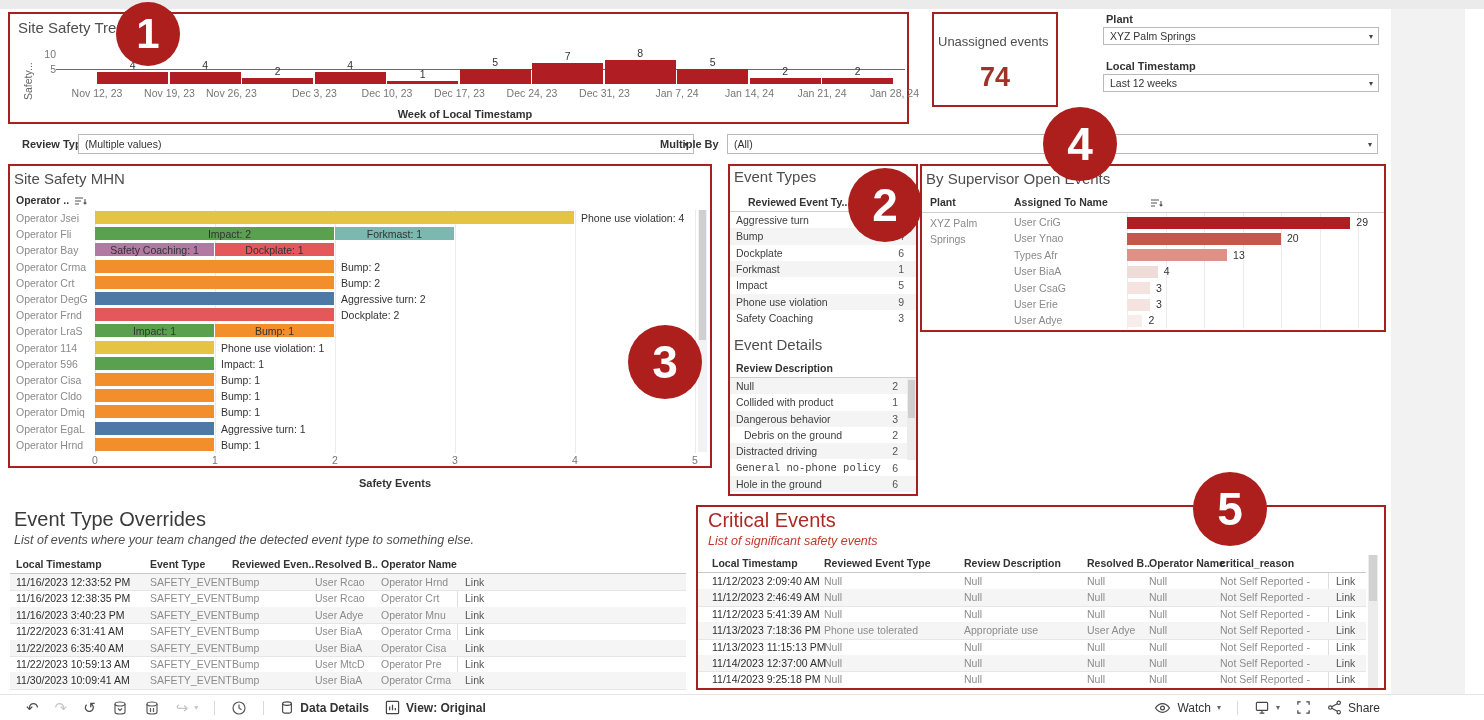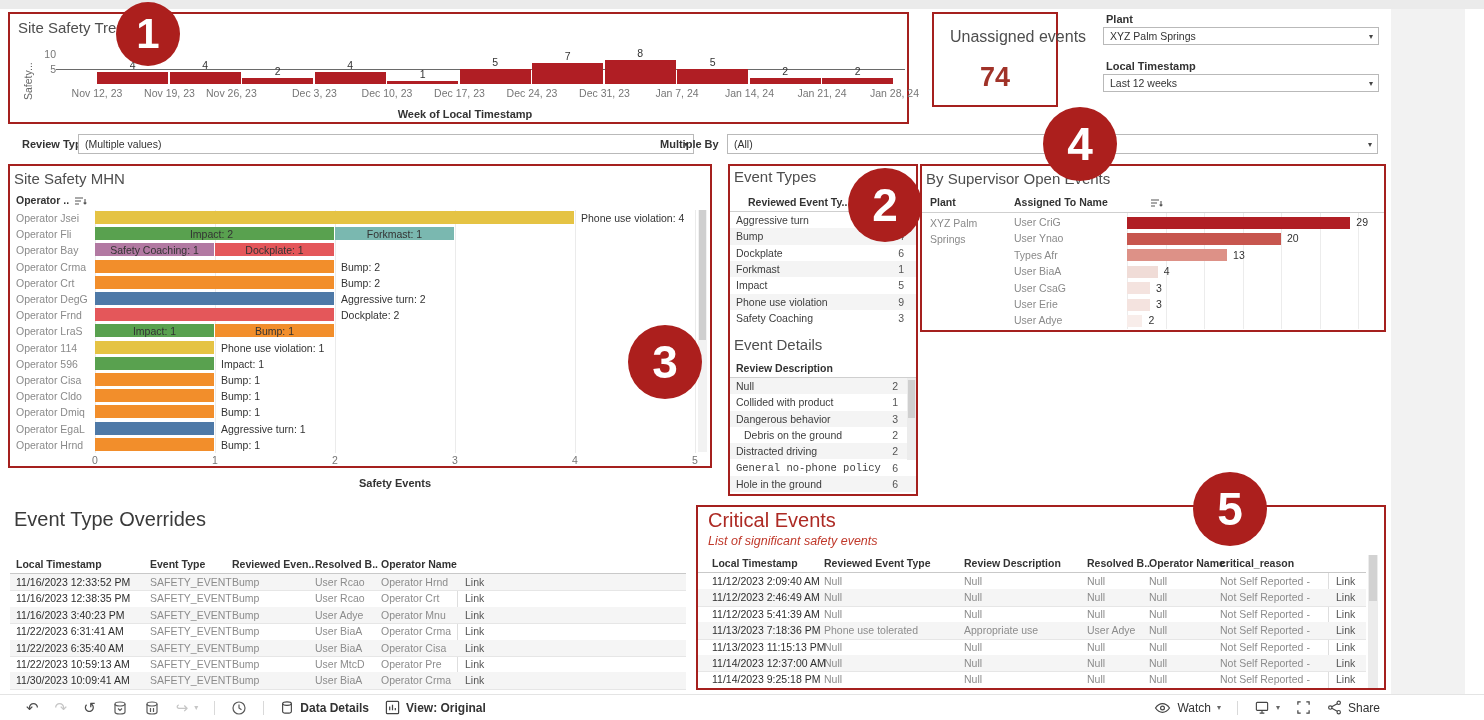--- a/index.html
+++ b/index.html
@@ -87,21 +87,21 @@
         <div class="tick" style="position: absolute; left: 558.5px; top: 73px; width: 72px; text-align: center;">Dec 31, 23</div>
         <div class="tick" style="position: absolute; left: 631px; top: 73px; width: 72px; text-align: center;">Jan 7, 24</div>
         <div class="tick" style="position: absolute; left: 703.5px; top: 73px; width: 72px; text-align: center;">Jan 14, 24</div>
         <div class="tick" style="position: absolute; left: 776px; top: 73px; width: 72px; text-align: center;">Jan 21, 24</div>
         <div class="tick" style="position: absolute; left: 848.5px; top: 73px; width: 72px; text-align: center;">Jan 28, 24</div>
       </div>
     <div class="axistitle" style="left:375px;top:94px;width:160px;">Week of Local Timestamp</div>
   </div>
 
   <div class="panel" style="left:932px;top:12px;width:126px;height:95px;">
-    <div style="position:absolute;left:4px;top:14px;font-size:16px;color:#4e4e4e;white-space:nowrap;margin-left:12px;">Unassigned events</div>
+    <div style="position:absolute;left:4px;top:20px;font-size:13px;color:#4e4e4e;white-space:nowrap;">Unassigned events</div>
     <div style="position:absolute;left:0;right:0;top:48px;text-align:center;font-size:27px;font-weight:bold;color:#a03228;">74</div>
   </div>
 
   <div class="flabel" style="left:1106px;top:13px;">Plant</div>
   <div class="dd" style="left:1103px;top:27px;width:276px;height:18px;">
     <span class="val">XYZ Palm Springs</span>
     <span class="caret">▾</span>
   </div>
   <div class="flabel" style="left:1106px;top:60px;">Local Timestamp</div>
   <div class="dd" style="left:1103px;top:74px;width:276px;height:18px;">
@@ -134,21 +134,21 @@
         <div style="position: absolute; left: 205px; top: 44px; width: 1px; height: 243px; background: rgb(235, 235, 235);"></div>
         <div style="position: absolute; left: 325px; top: 44px; width: 1px; height: 243px; background: rgb(235, 235, 235);"></div>
         <div style="position: absolute; left: 445px; top: 44px; width: 1px; height: 243px; background: rgb(235, 235, 235);"></div>
         <div style="position: absolute; left: 565px; top: 44px; width: 1px; height: 243px; background: rgb(235, 235, 235);"></div>
         <div style="position: absolute; left: 685px; top: 44px; width: 1px; height: 243px; background: rgb(235, 235, 235);"></div>
         <div class="rowname" style="position: absolute; left: 6px; top: 46px; width: 76px;">Operator Jsei</div>
         <div style="position: absolute; left: 85px; top: 45px; width: 479px; height: 13px; background: rgb(229, 195, 68);"></div>
         <div class="seglab" style="position: absolute; left: 571px; top: 46px;">Phone use violation: 4</div>
         <div class="rowname" style="position: absolute; left: 6px; top: 62.2px; width: 76px;">Operator Fli</div>
         <div style="position: absolute; left: 85px; top: 61.2px; width: 239px; height: 13px; background: rgb(89, 161, 79);"></div>
-        <div class="seglab" style="position: absolute; left: 82px; top: 62.2px; width: 239px; text-align: center;">Impact: 2</div>
+        <div class="seglab" style="position: absolute; left: 100px; top: 62.2px; width: 239px; text-align: center;">Impact: 2</div>
         <div style="position: absolute; left: 325px; top: 61.2px; width: 119px; height: 13px; background: rgb(122, 184, 176);"></div>
         <div class="seglab" style="position: absolute; left: 325px; top: 62.2px; width: 119px; text-align: center;">Forkmast: 1</div>
         <div class="rowname" style="position: absolute; left: 6px; top: 78.4px; width: 76px;">Operator Bay</div>
         <div style="position: absolute; left: 85px; top: 77.4px; width: 119px; height: 13px; background: rgb(178, 121, 162);"></div>
         <div class="seglab" style="position: absolute; left: 85px; top: 78.4px; width: 119px; text-align: center;">Safety Coaching: 1</div>
         <div style="position: absolute; left: 205px; top: 77.4px; width: 119px; height: 13px; background: rgb(228, 87, 90);"></div>
         <div class="seglab" style="position: absolute; left: 205px; top: 78.4px; width: 119px; text-align: center;">Dockplate: 1</div>
         <div class="rowname" style="position: absolute; left: 6px; top: 94.6px; width: 76px;">Operator Crma</div>
         <div style="position: absolute; left: 85px; top: 93.6px; width: 239px; height: 13px; background: rgb(242, 142, 43);"></div>
         <div class="seglab" style="position: absolute; left: 331px; top: 94.6px;">Bump: 2</div>
@@ -289,20 +289,21 @@
         <div class="rowname" style="position: absolute; left: 92px; top: 132px; width: 105px;">User Erie</div>
         <div style="position: absolute; left: 205px; top: 132.5px; width: 23.1px; height: 12px; background: rgb(244, 227, 223);"></div>
         <div class="vlab" style="position: absolute; left: 234.1px; top: 132px;">3</div>
         <div class="rowname" style="position: absolute; left: 92px; top: 148.4px; width: 105px;">User Adye</div>
         <div style="position: absolute; left: 205px; top: 148.9px; width: 15.4px; height: 12px; background: rgb(248, 237, 234);"></div>
         <div class="vlab" style="position: absolute; left: 226.4px; top: 148.4px;">2</div>
       </div>
   </div>
 
   <div class="sectitle" style="left:14px;top:508px;">Event Type Overrides</div>
+  <div class="subtitle" style="left:14px;top:533px;">List of events where your team changed the detected event type to something else.</div>
   <div class="abs" style="left:10px;top:556px;width:676px;height:134px;">
       <div class="th" style="position: absolute; left: 6px; top: 2px;">Local Timestamp</div>
       <div class="th" style="position: absolute; left: 140px; top: 2px;">Event Type</div>
       <div class="th" style="position: absolute; left: 222px; top: 2px;">Reviewed Even..</div>
       <div class="th" style="position: absolute; left: 305px; top: 2px;">Resolved B..</div>
       <div class="th" style="position: absolute; left: 371px; top: 2px;">Operator Name</div>
       <div style="position: absolute; left: 0px; top: 17px; width: 676px; height: 1px; background: rgb(201, 201, 201);"></div>
       <div style="position: absolute; left: 447px; top: 18px; width: 1px; height: 114.8px; background: rgb(222, 222, 222);"></div>
       <div style="position: absolute; left: 0px; top: 18px; width: 676px; height: 16.4px; background: rgb(245, 245, 245);"></div>
       <div class="tcell dark" style="position: absolute; left: 6px; top: 20px;">11/16/2023 12:33:52 PM</div>

